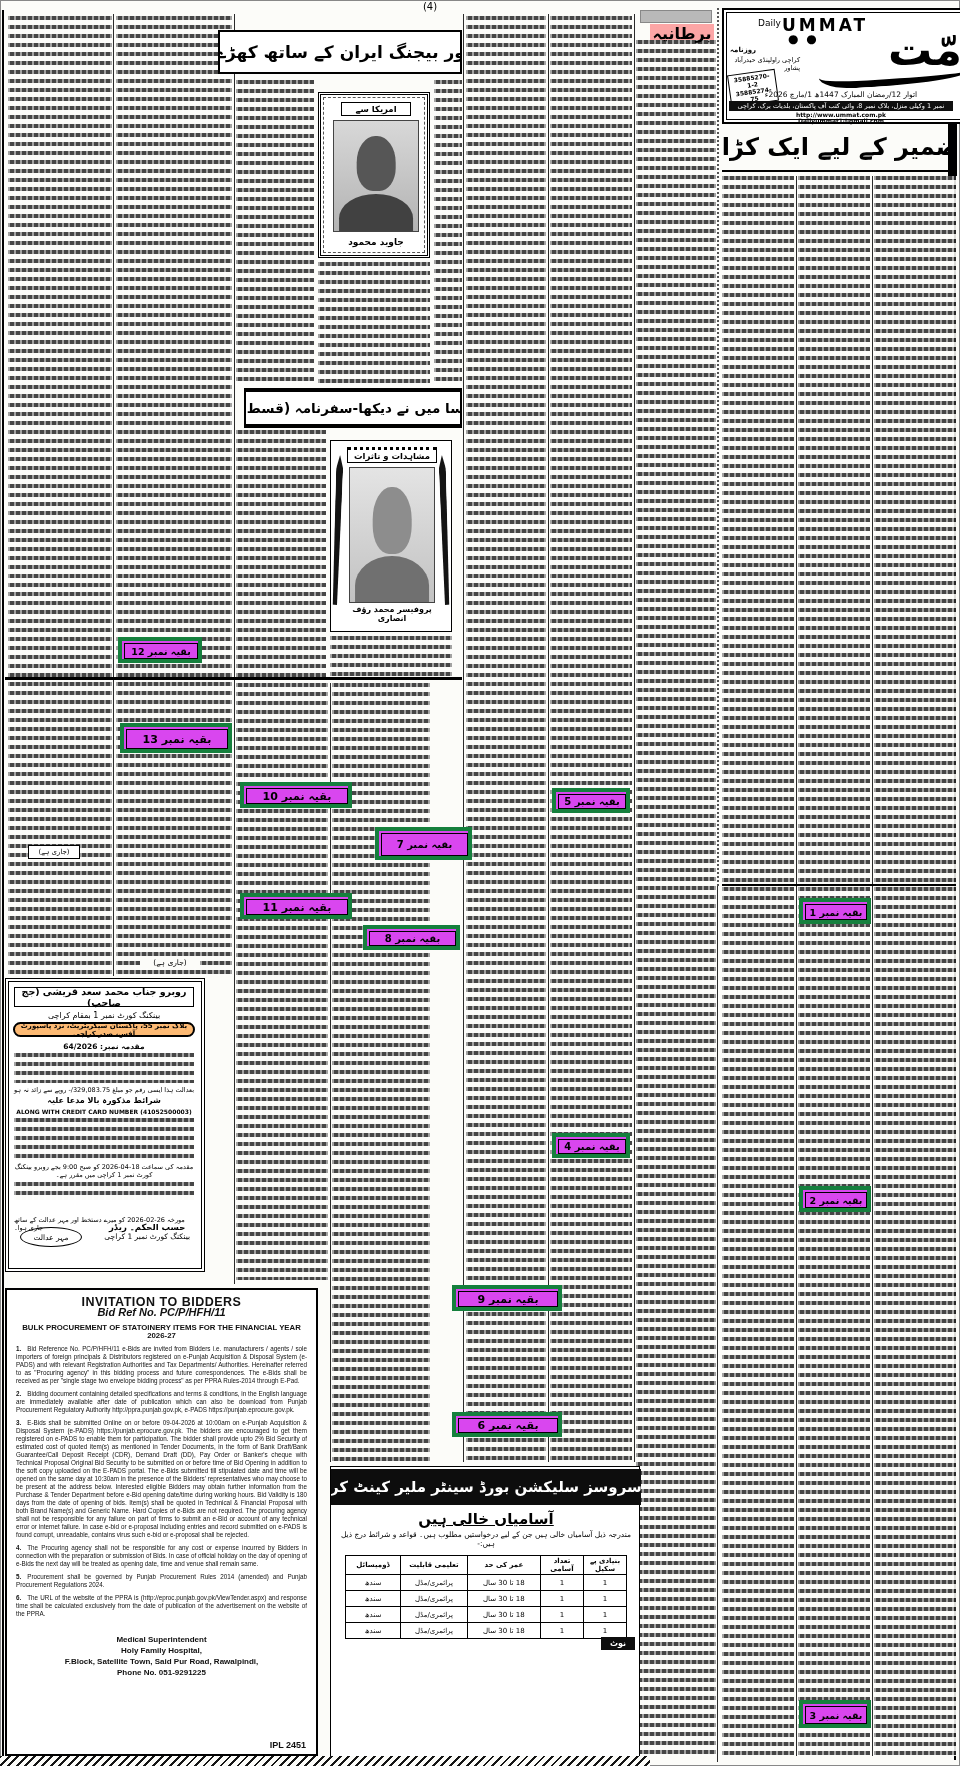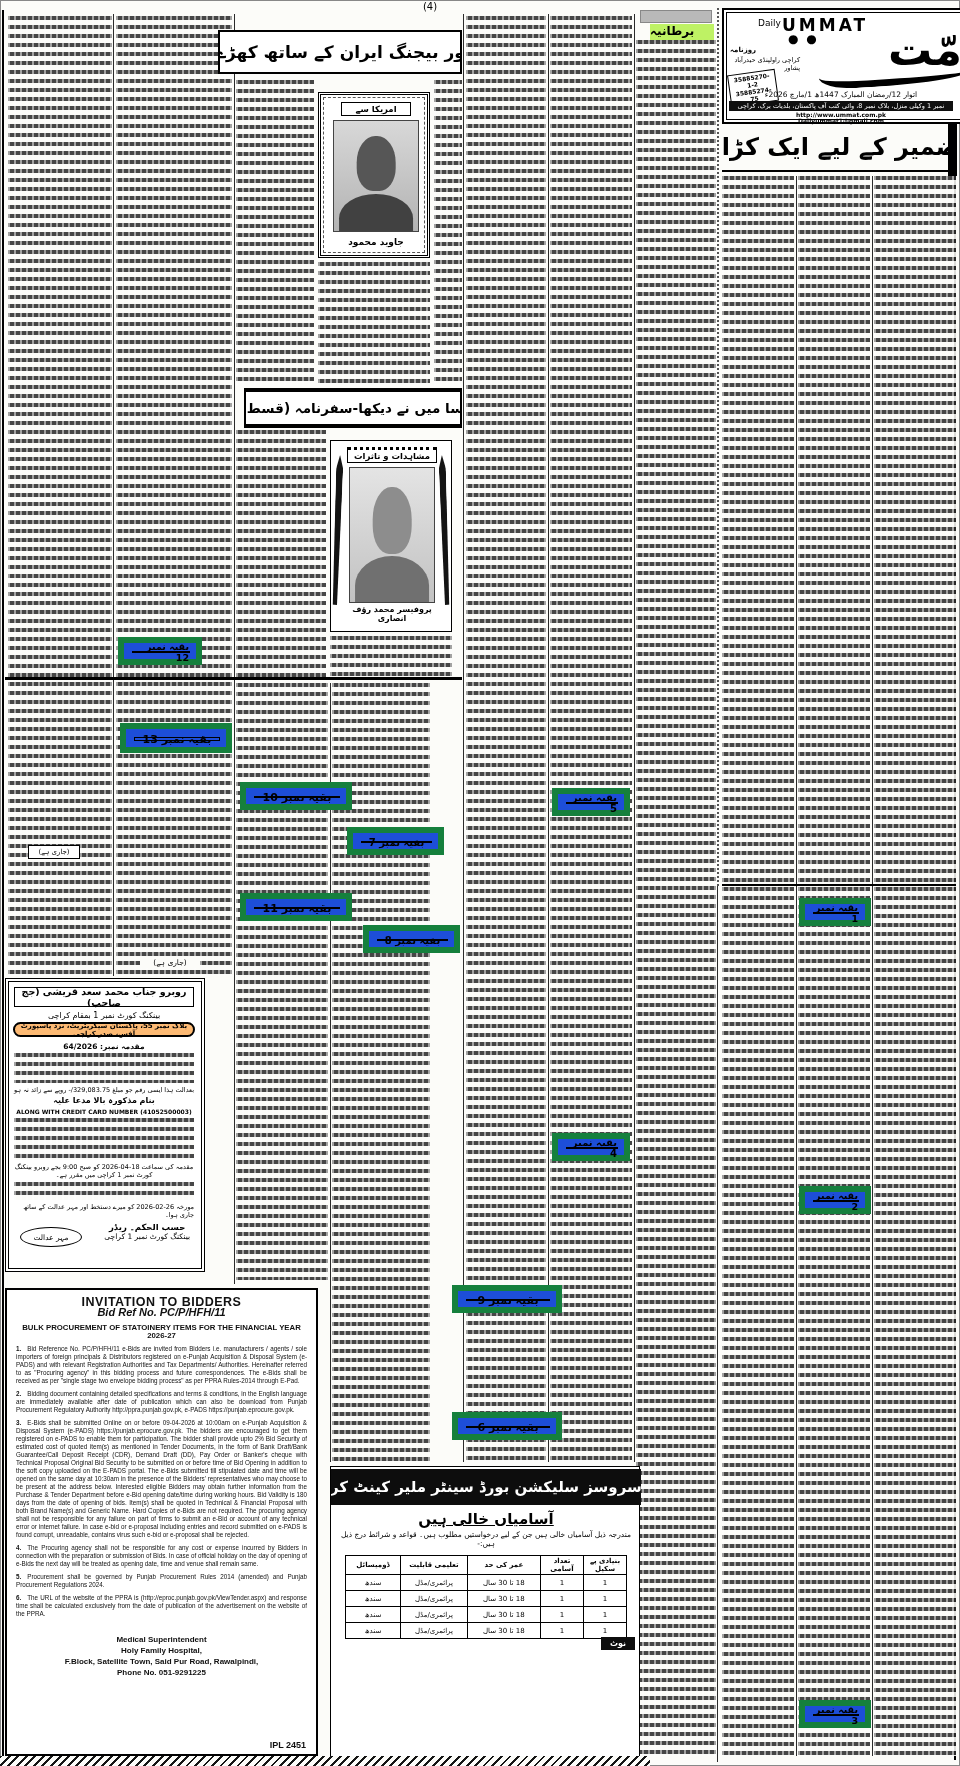--- a/index.html
+++ b/index.html
@@ -11,21 +11,21 @@
         repeating-linear-gradient(to right, rgba(255,255,255,.5) 0 2px, rgba(255,255,255,0) 2px 6px),
         repeating-linear-gradient(to bottom, #2e2e2e 0 4px, #fcfcf9 4px 9px);
        opacity:.88;}
   .vrule{width:1px;background:#2b2b2b;}
   .hrule{background:#000;}
   .dotted{width:0;border-left:2px dotted #555;background:none;}
   .urdu{direction:rtl;font-family:"DejaVu Sans",sans-serif;}
   .c{display:flex;align-items:center;justify-content:center;text-align:center;}
   .nowrap{white-space:nowrap;overflow:hidden;}
   
-  .contbox{background:#1d4ed8;border:6px solid #15803d;padding:8px;}
+  .contbox{background:#d946ef;border:4px solid #15803d;padding:2px;}
   .cb-inner{display:flex;align-items:center;justify-content:center;width:100%;height:100%;
             border:1px solid #000;font-weight:700;font-size:11px;direction:rtl;}
   
   .head1{background:#fff;border:2px solid #000;font-weight:700;font-size:17px;}
   .head2{background:#fff;border-top:4px solid #000;border-bottom:4px solid #000;
          border-left:2px solid #000;border-right:2px solid #000;font-weight:700;font-size:13.5px;}
   .head3{font-weight:700;font-size:24px;}
   
   .photo-frame{background:#fff;border:3px double #000;}
   .portrait{position:relative;overflow:hidden;background:linear-gradient(#d8d8d8,#b3b3b3);border:1px solid #444;}
@@ -125,21 +125,21 @@
     <div class="a addr" style="left:5px;top:91px;width:224px;height:10px;">نمبر 1 وکیلی منزل، بلاک نمبر 8، وائی کتب آف پاکستان، بلدیات برک، کراچی</div>
     <div class="a c" style="left:10px;top:101px;width:214px;height:6px;font-size:6px;font-weight:700;">http://www.ummat.com.pk</div>
     <div class="a c" style="left:10px;top:107px;width:214px;height:6px;font-size:6px;font-weight:700;">Dailyummat1@gmail.com</div>
     <svg class="a" style="right:0;top:34px;" width="16" height="56" viewBox="0 0 16 56">
       <path d="M8 0 L14 18 L14 40 L8 56 L2 40 L2 18 Z" fill="#0d0d0d"></path>
       <circle cx="8" cy="30" r="2.6" fill="#fff"></circle>
     </svg>
   </div>
 
   <div class="a" style="left:640px;top:10px;width:72px;height:13px;background:#b9b9b9;border:1px solid #888;"></div>
-  <div class="a urdu" style="left:650px;top:24px;width:64px;height:16px;font-weight:700;font-size:12px;text-align:left;background:#bef264;">برطانیہ</div>
+  <div class="a urdu" style="left:650px;top:24px;width:64px;height:16px;font-weight:700;font-size:16px;text-align:center;background:#fca5a5;">برطانیہ</div>
 
   <div class="a head1 c urdu nowrap" style="left:218px;top:30px;width:244px;height:44px;">ماسکو اور بیجنگ ایران کے ساتھ کھڑے ہوں گے</div>
   <div class="a head3 c urdu nowrap" style="left:720px;top:126px;width:236px;height:42px;">عالمی ضمیر کے لیے ایک کڑا امتحان</div>
   <div class="a head2 c urdu nowrap" style="left:244px;top:388px;width:218px;height:40px;">چین-جیسا میں نے دیکھا-سفرنامہ (قسط نمبر 2)</div>
 
   <div class="a photo-frame" style="left:318px;top:92px;width:112px;height:166px;outline:1px dashed #555;outline-offset:-6px;">
     <div class="a urdu c" style="left:20px;top:7px;width:70px;height:14px;border:1px solid #000;font-size:8.5px;font-weight:700;background:#fff;">امریکا سے</div>
     <div class="a portrait" style="left:12px;top:25px;width:86px;height:112px;"></div>
     <div class="a urdu c" style="left:10px;top:140px;width:90px;height:14px;font-size:9px;font-weight:700;">جاوید محمود</div>
   </div>
@@ -157,21 +157,21 @@
     </div>
   <div class="a contbox" style="left:120px;top:723px;width:112px;height:30px;">
       <span class="cb-inner">بقیہ نمبر 13</span>
     </div>
   <div class="a contbox" style="left:240px;top:782px;width:112px;height:26px;">
       <span class="cb-inner">بقیہ نمبر 10</span>
     </div>
   <div class="a contbox" style="left:240px;top:893px;width:112px;height:26px;">
       <span class="cb-inner">بقیہ نمبر 11</span>
     </div>
-  <div class="a contbox" style="left:347px;top:827px;width:97px;height:21px;">
+  <div class="a contbox" style="left:375px;top:827px;width:97px;height:33px;">
       <span class="cb-inner" style="font-size:10px;">بقیہ نمبر 7</span>
     </div>
   <div class="a contbox" style="left:363px;top:925px;width:97px;height:25px;">
       <span class="cb-inner" style="font-size:10px;">بقیہ نمبر 8</span>
     </div>
   <div class="a contbox" style="left:552px;top:788px;width:78px;height:25px;">
       <span class="cb-inner" style="font-size:10px;">بقیہ نمبر 5</span>
     </div>
   <div class="a contbox" style="left:552px;top:1133px;width:78px;height:25px;">
       <span class="cb-inner" style="font-size:10px;">بقیہ نمبر 4</span>
@@ -196,26 +196,26 @@
   <div class="a urdu c" style="left:140px;top:956px;width:60px;height:12px;background:#fcfcf9;font-size:7.5px;">(جاری ہے)</div>
 
   <div class="a court" style="left:5px;top:978px;width:200px;height:294px;">
     <div class="court-inner"></div>
     <div class="a urdu c" style="left:8px;top:8px;width:180px;height:20px;border:1px solid #000;font-weight:700;font-size:9.5px;background:#fff;">روبرو جناب محمد سعد قریشی (جج صاحب)</div>
     <div class="a urdu c" style="left:8px;top:31px;width:180px;height:11px;font-size:8px;">بینکنگ کورٹ نمبر 1 بمقام کراچی</div>
     <div class="a urdu c" style="left:7px;top:43px;width:182px;height:15px;border:2px solid #000;border-radius:8px;font-weight:700;font-size:7px;background:#fdba74;">بلاک نمبر 55، پاکستان سیکریٹریٹ، نزد پاسپورٹ آفس، صدر کراچی</div>
     <div class="a urdu c" style="left:8px;top:62px;width:180px;height:10px;font-size:7.5px;font-weight:700;">مقدمہ نمبر: 64/2026</div>
     <div class="a sim" style="left:8px;top:74px;width:180px;height:30px;"></div>
     <div class="a urdu c tiny" style="left:8px;top:106px;width:180px;height:9px;">بعدالت ہذا ایسی رقم جو مبلغ 329,083.75/- روپے سے زائد نہ ہو</div>
-    <div class="a urdu c" style="left:8px;top:116px;width:180px;height:11px;font-weight:700;font-size:8px;">بنام مذکورہ بالا مدعا علیہ</div>
+    <div class="a urdu c" style="left:8px;top:116px;width:180px;height:11px;font-weight:700;font-size:8px;">شرائط مذکورہ بالا مدعا علیہ</div>
     <div class="a c" style="left:8px;top:128px;width:180px;height:8px;font-size:6px;font-weight:700;">ALONG WITH CREDIT CARD NUMBER (41052500003)</div>
     <div class="a sim" style="left:8px;top:139px;width:180px;height:42px;"></div>
     <div class="a urdu tiny" style="left:8px;top:184px;width:180px;height:17px;text-align:center;">مقدمہ کی سماعت 18-04-2026 کو صبح 9:00 بجے روبرو بینکنگ کورٹ نمبر 1 کراچی میں مقرر ہے۔</div>
     <div class="a sim" style="left:8px;top:203px;width:180px;height:18px;"></div>
-    <div class="a urdu tiny" style="left:8px;top:224px;width:180px;height:16px;text-align:right;">مورخہ 26-02-2026 کو میرے دستخط اور مہر عدالت کے ساتھ جاری ہوا۔</div>
+    <div class="a urdu tiny" style="left:8px;top:237px;width:180px;height:16px;text-align:left;">مورخہ 26-02-2026 کو میرے دستخط اور مہر عدالت کے ساتھ جاری ہوا۔</div>
     <div class="a urdu" style="right:14px;top:243px;font-size:8.5px;font-weight:700;text-align:center;">
       <div>حسب الحکم۔ ریڈر</div>
       <div style="font-size:7.5px;font-weight:400;">بینکنگ کورٹ نمبر 1 کراچی</div>
     </div>
     <div class="a stamp c urdu" style="left:14px;top:248px;width:62px;height:20px;">مہر عدالت</div>
   </div>
 
   <div class="a tender" style="left:5px;top:1288px;width:313px;height:468px;font-family:'Liberation Sans',sans-serif;">
     <div style="text-align:center;font-weight:700;font-size:12.5px;letter-spacing:.5px;">INVITATION TO BIDDERS</div>
     <div style="text-align:center;font-style:italic;font-weight:700;font-size:11px;margin:2px 0 8px 0;">Bid Ref No. PC/P/HFH/11</div>

